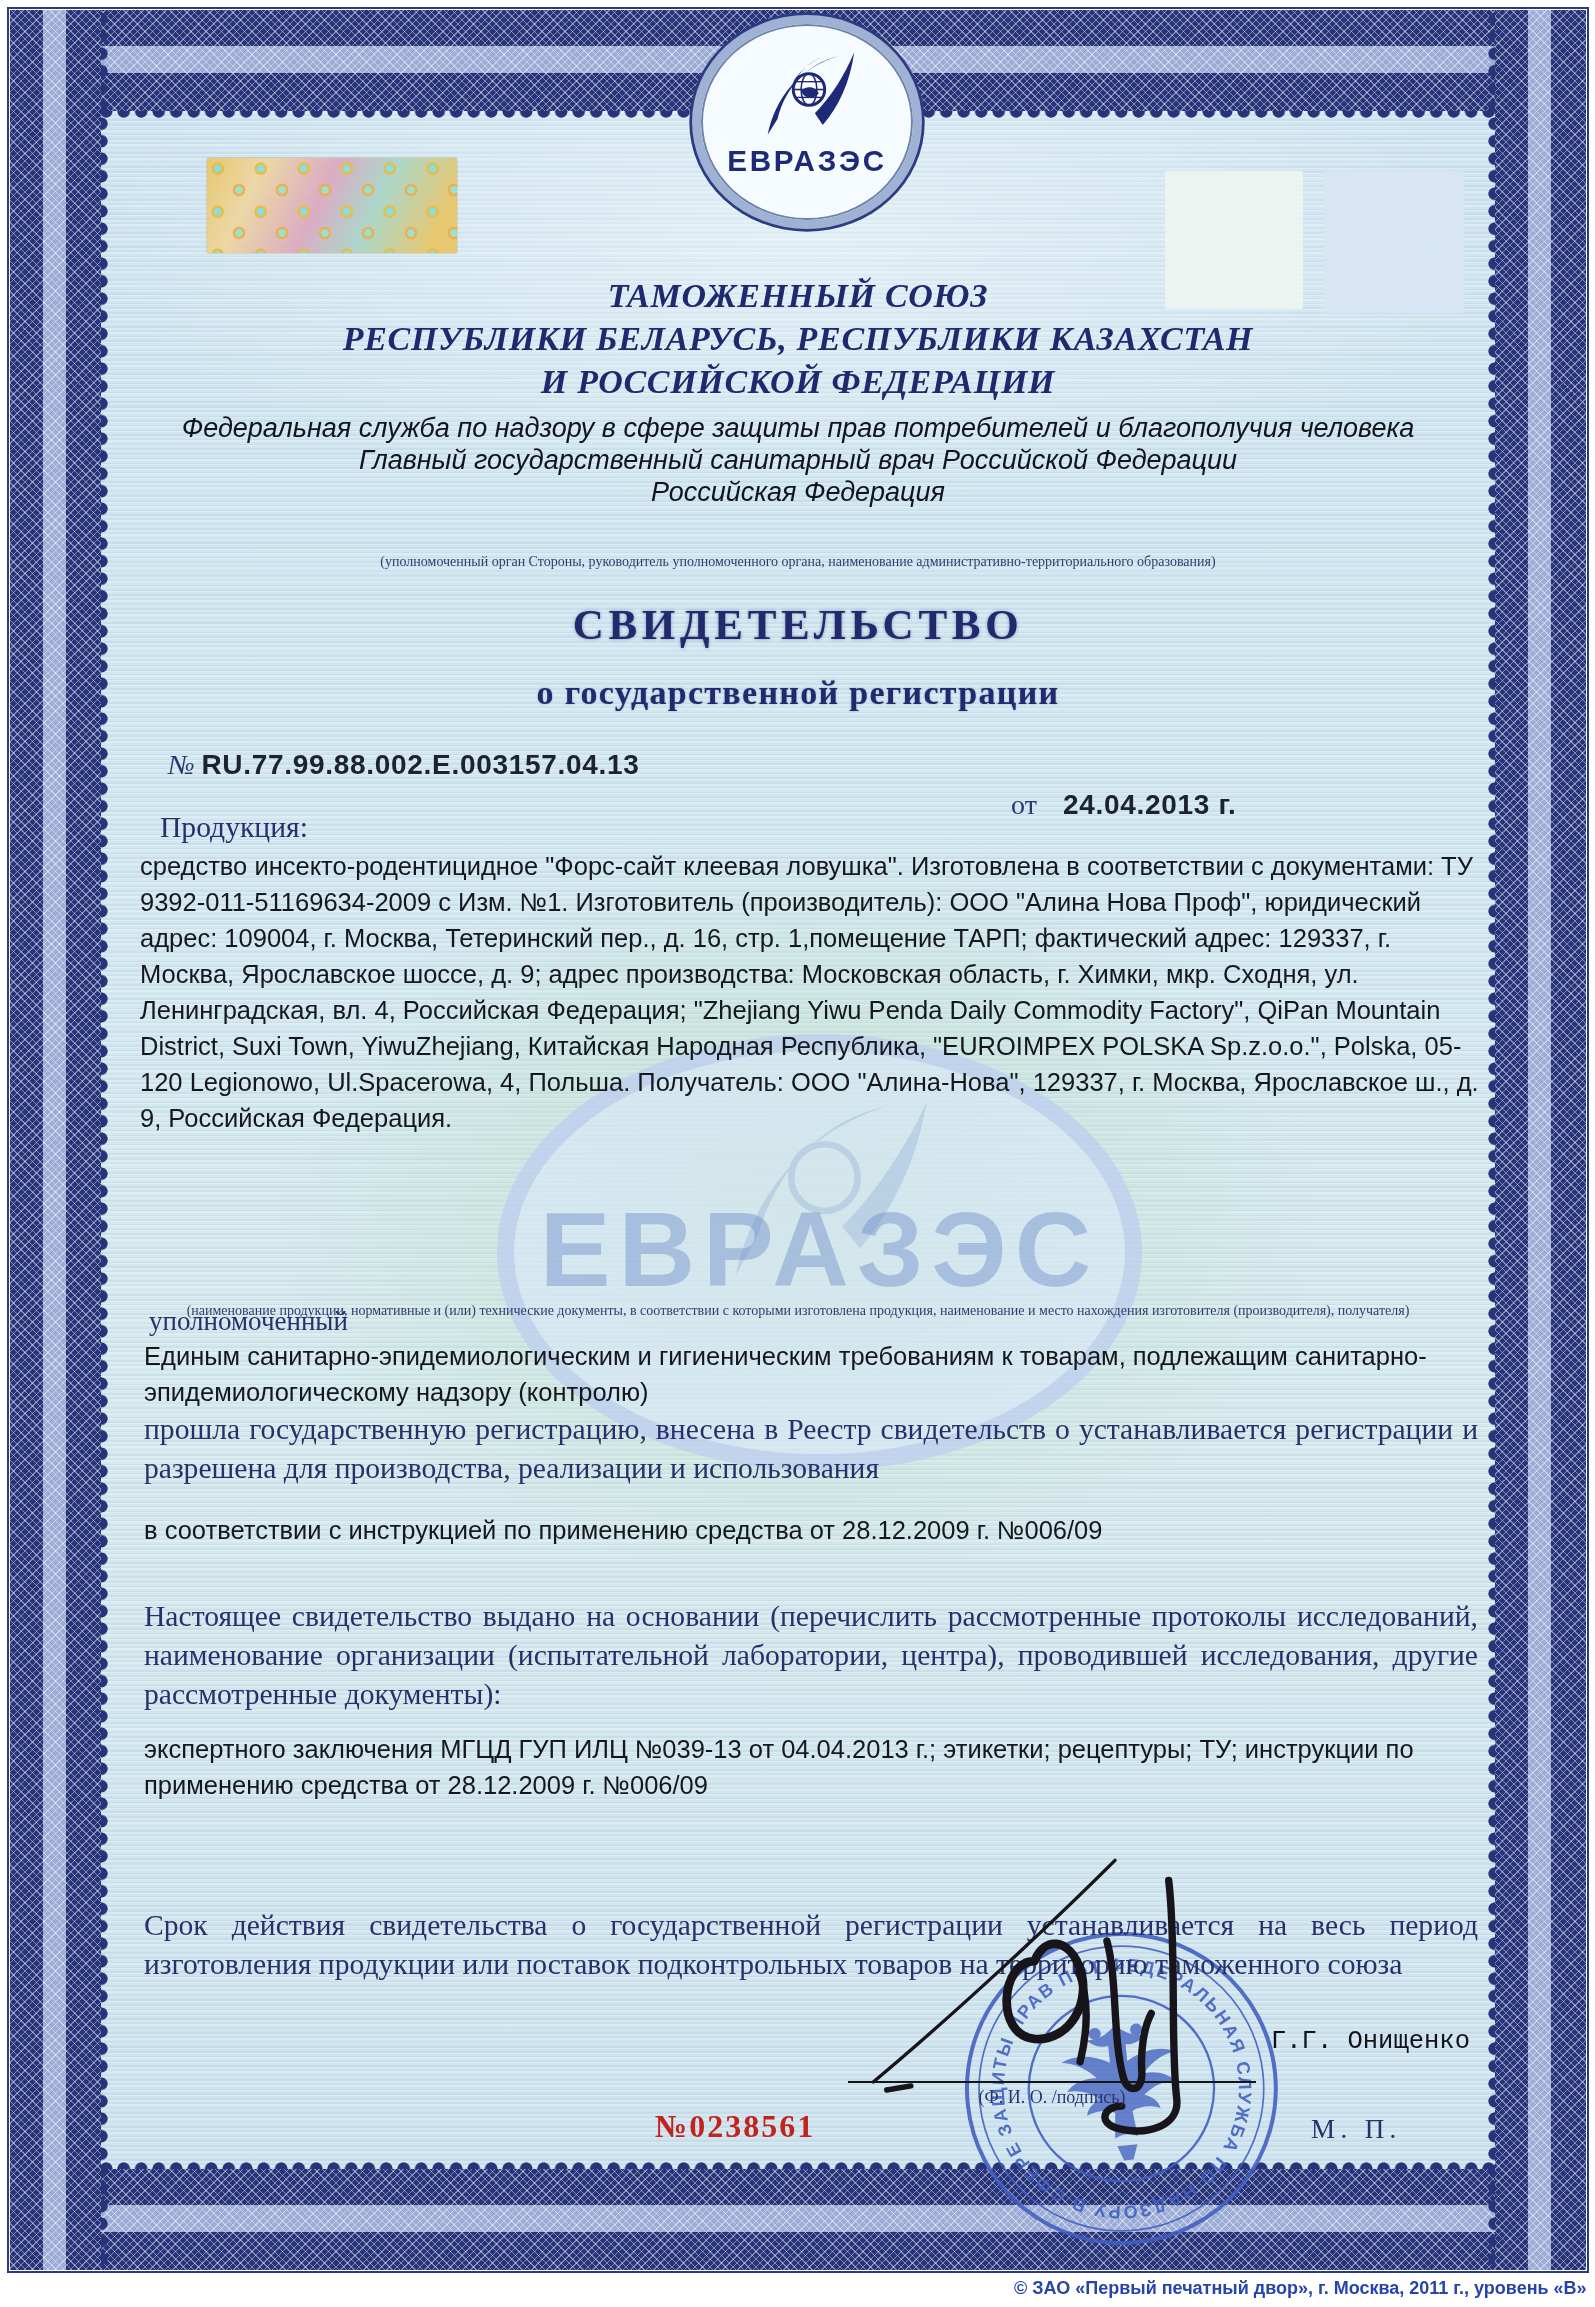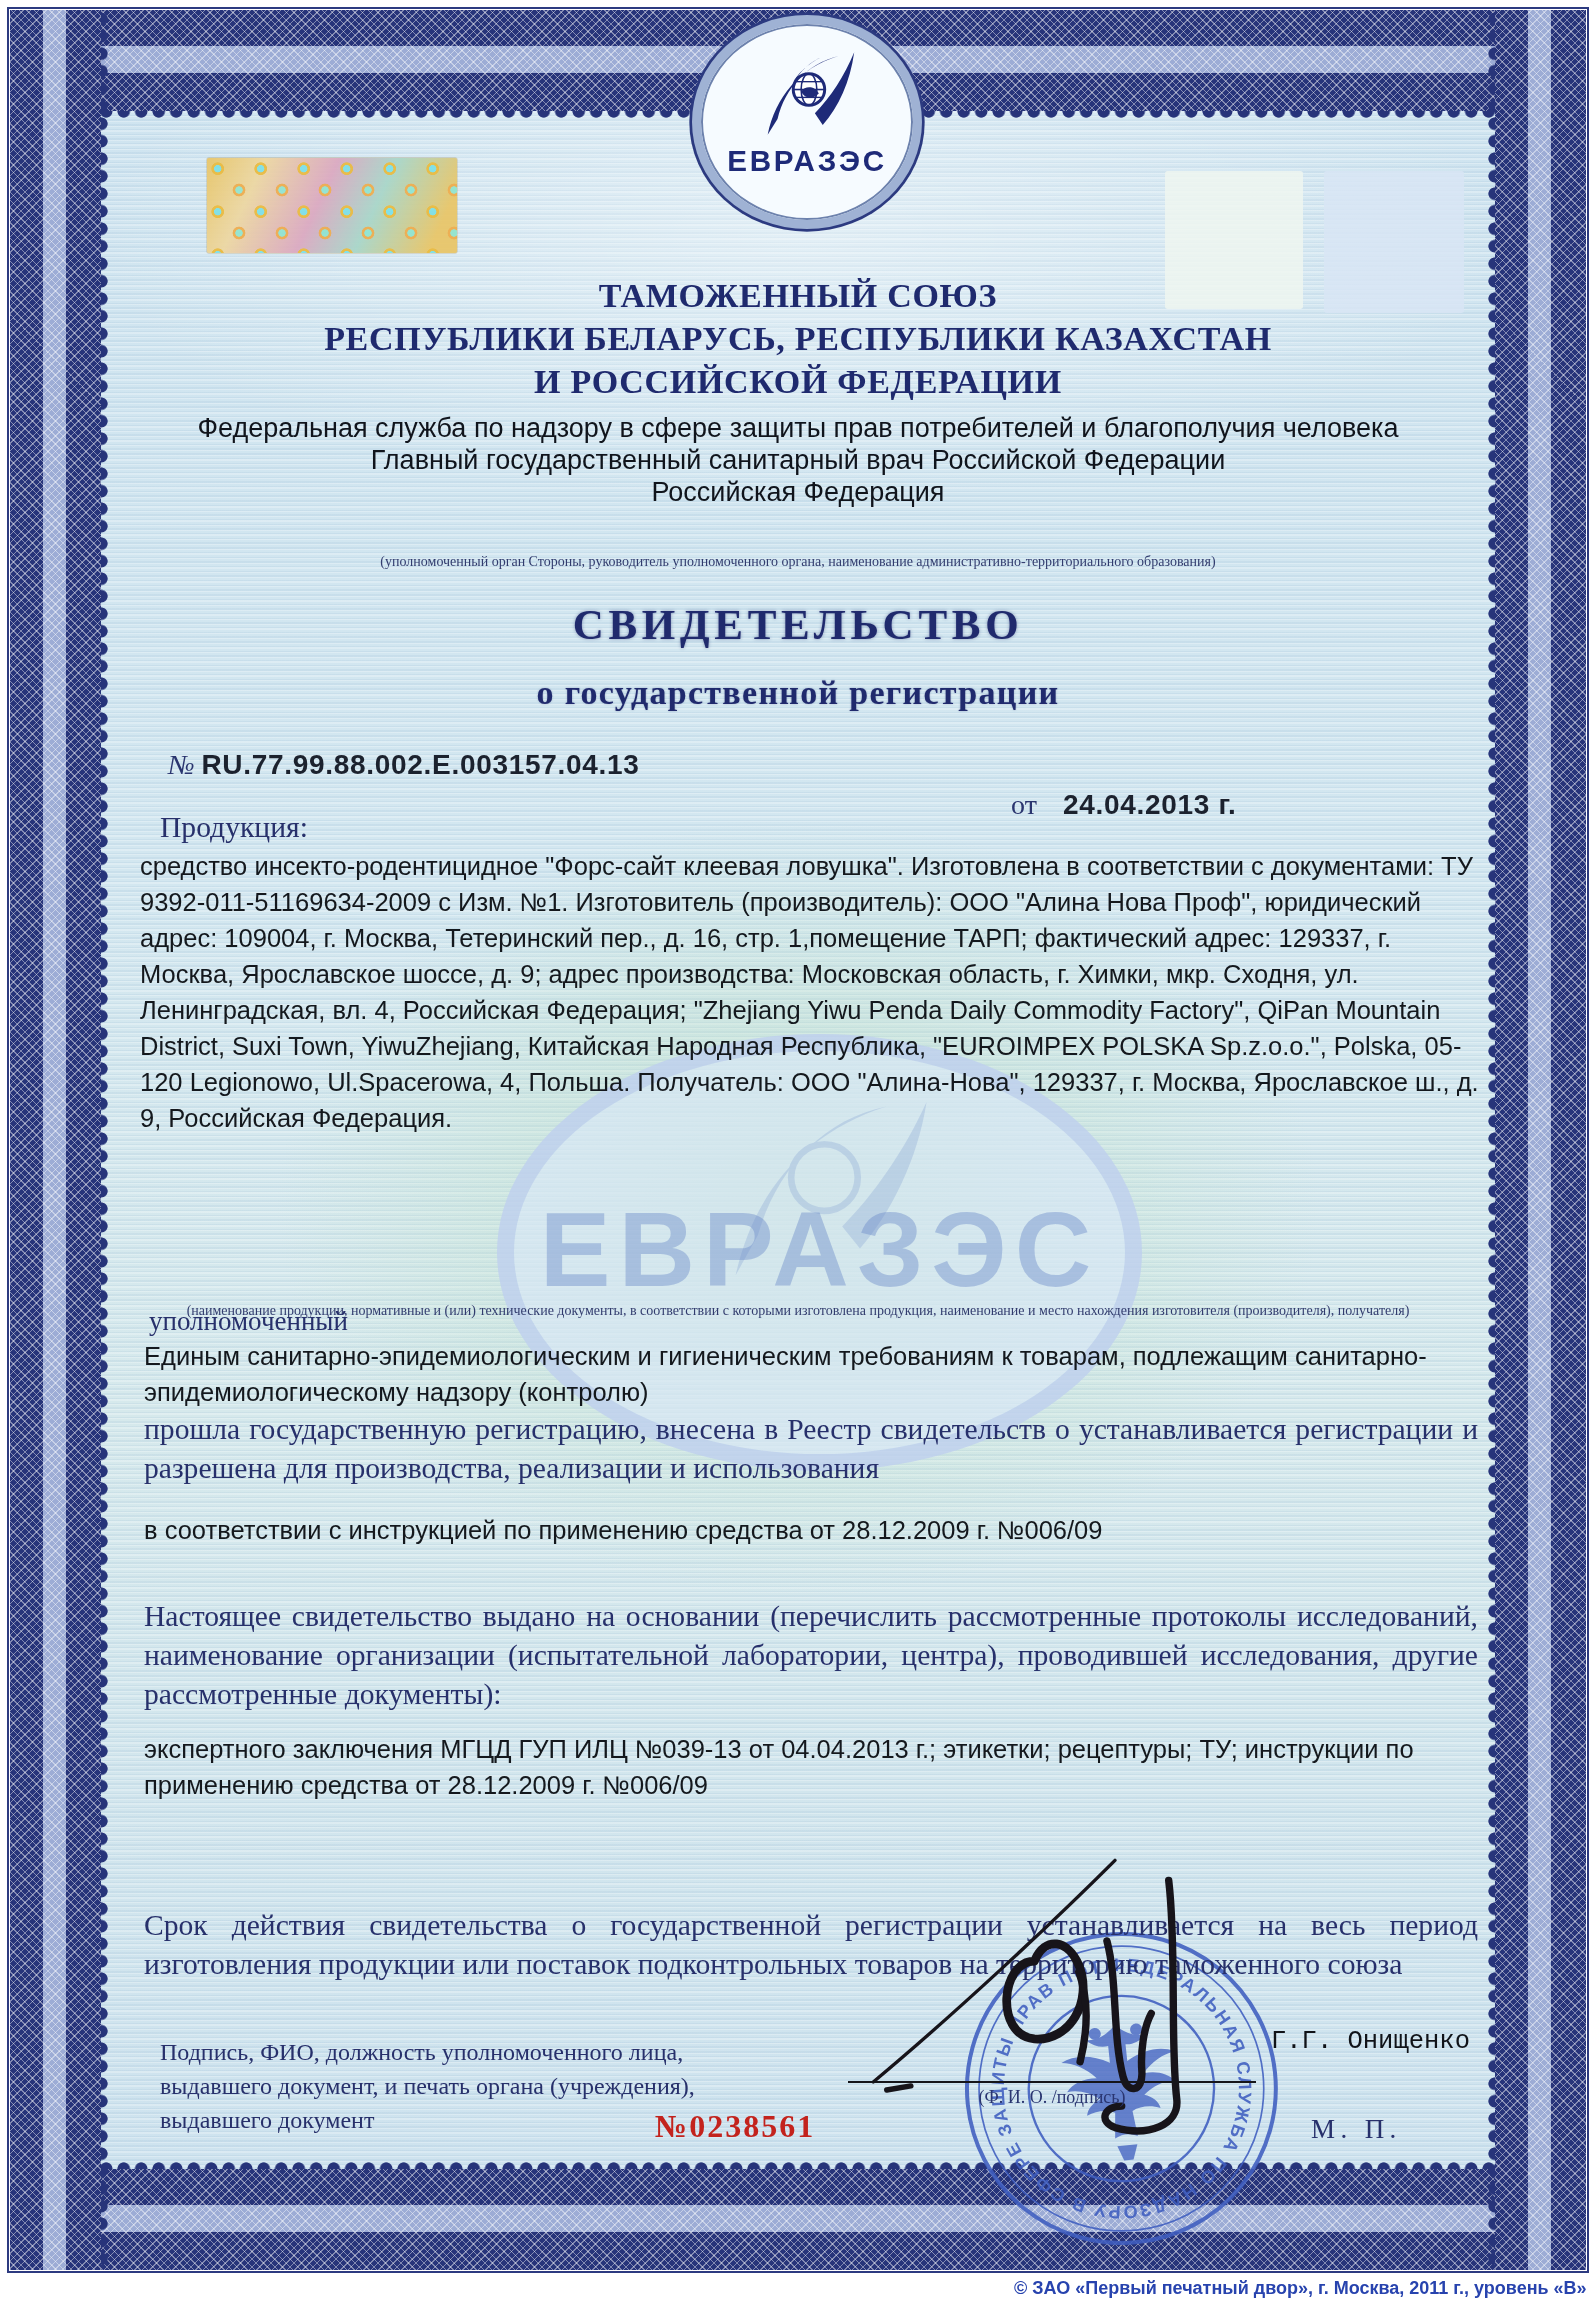--- a/index.html
+++ b/index.html
@@ -164,21 +164,21 @@
       <circle cx="62" cy="48" r="16" fill="#ffffff" stroke="#1e2a78" stroke-width="3"></circle>
       <ellipse cx="62" cy="48" rx="8" ry="16" fill="none" stroke="#1e2a78" stroke-width="1.6"></ellipse>
       <line x1="46" y1="48" x2="78" y2="48" stroke="#1e2a78" stroke-width="1.6"></line>
       <line x1="48" y1="40" x2="76" y2="40" stroke="#1e2a78" stroke-width="1.4"></line>
       <line x1="48" y1="56" x2="76" y2="56" stroke="#1e2a78" stroke-width="1.4"></line>
       <path d="M54 50 C58 44 68 44 72 52 C66 58 58 58 54 50 Z" fill="#1e2a78"></path>
     </svg>
     <div class="emblem-text">ЕВРАЗЭС</div>
   </div>
 
-  <div class="abs center" style="left:107px;right:107px;top:274px;">
+  <div class="abs center" style="left:107px;right:107px;top:274px;font-style:italic;">
     <div class="hdr-serif">ТАМОЖЕННЫЙ СОЮЗ</div>
     <div class="hdr-serif">РЕСПУБЛИКИ БЕЛАРУСЬ, РЕСПУБЛИКИ КАЗАХСТАН</div>
     <div class="hdr-serif">И РОССИЙСКОЙ ФЕДЕРАЦИИ</div>
     <div class="hdr-sans" style="margin-top:9.4px;">Федеральная служба по надзору в сфере защиты прав потребителей и благополучия человека</div>
     <div class="hdr-sans">Главный государственный санитарный врач Российской Федерации</div>
     <div class="hdr-sans">Российская Федерация</div>
   </div>
 
   <div class="abs center small-caption" style="left:114px;right:114px;top:554px;">(уполномоченный орган Стороны, руководитель уполномоченного органа, наименование административно-территориального образования)</div>
 
@@ -236,21 +236,20 @@
         <path d="M60 360 C180 260 330 120 420 30" stroke-width="5"></path>
         <path d="M80 372 l36 -6" stroke-width="8"></path>
         <path d="M300 180 C250 180 240 290 300 296 C352 300 388 240 366 186 C350 148 316 142 300 180" stroke-width="13"></path>
         <path d="M366 196 C382 240 378 290 368 330" stroke-width="11"></path>
         <path d="M408 150 C424 210 416 290 432 352 C438 378 462 376 460 344 C458 318 462 280 474 258" stroke-width="11"></path>
         <path d="M500 60 C512 160 502 300 512 386 C516 424 470 442 420 428 C396 420 402 396 430 396" stroke-width="11"></path>
       </g>
     </svg>
   </div>
 
-  <div class="abs sig-caption" style="left:160px;top:2035px;width:557px;">Подпись, ФИО, должность уполномоченного лица, выдавшего документ, и печать органа (учреждения), выдавшего документ</div>
 
   <div class="abs serial" style="left:655px;top:2108px;z-index:7;">№0238561</div>
 
   <div class="abs fio-line" style="left:848px;top:2081px;width:408px;z-index:7;"></div>
   <div class="abs fio-caption" style="left:848px;top:2087px;width:408px;z-index:7;">(Ф. И. О. /подпись)</div>
 
   <div class="abs signer" style="left:1271px;top:2027px;z-index:7;">Г.Г. Онищенко</div>
   <div class="abs mp" style="left:1311px;top:2114px;z-index:7;">М. П.</div>
 
   <div class="footer">© ЗАО «Первый печатный двор», г. Москва, 2011 г., уровень «В»</div>

